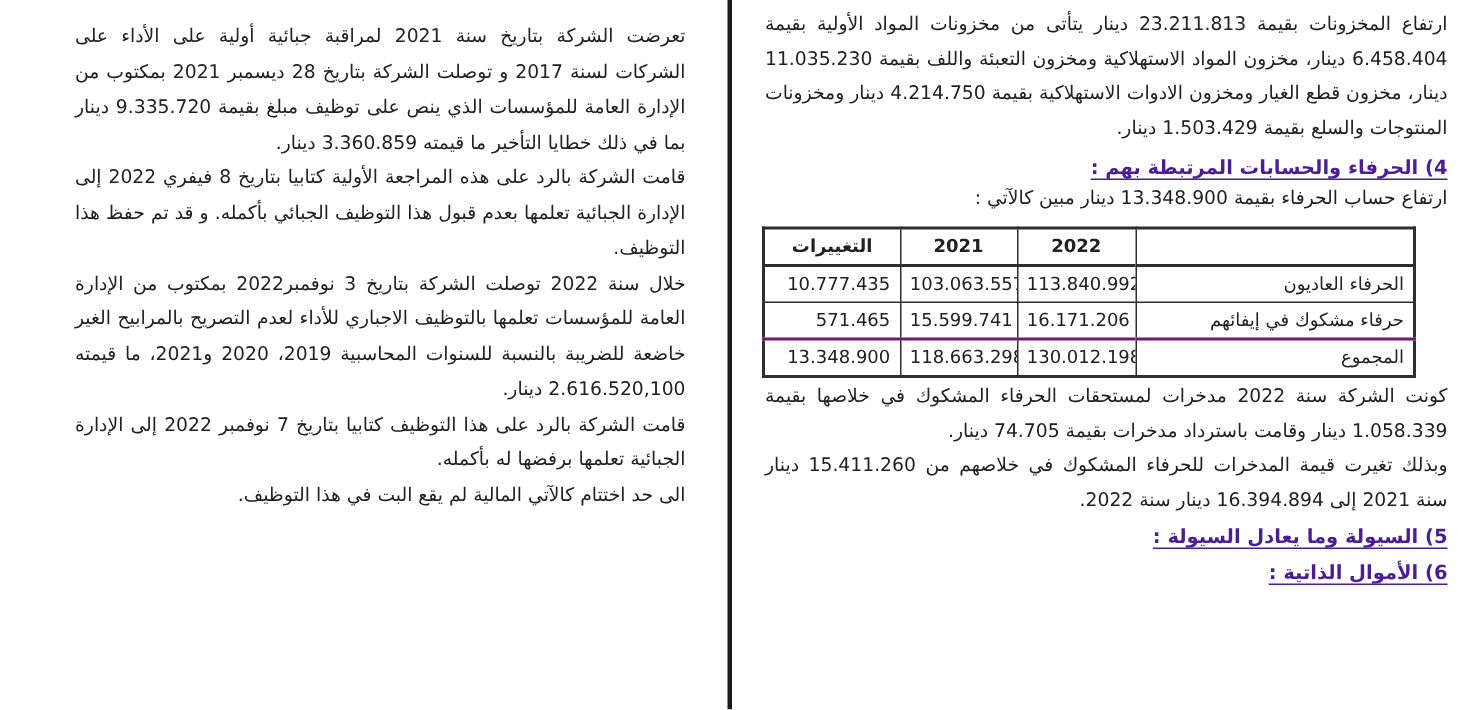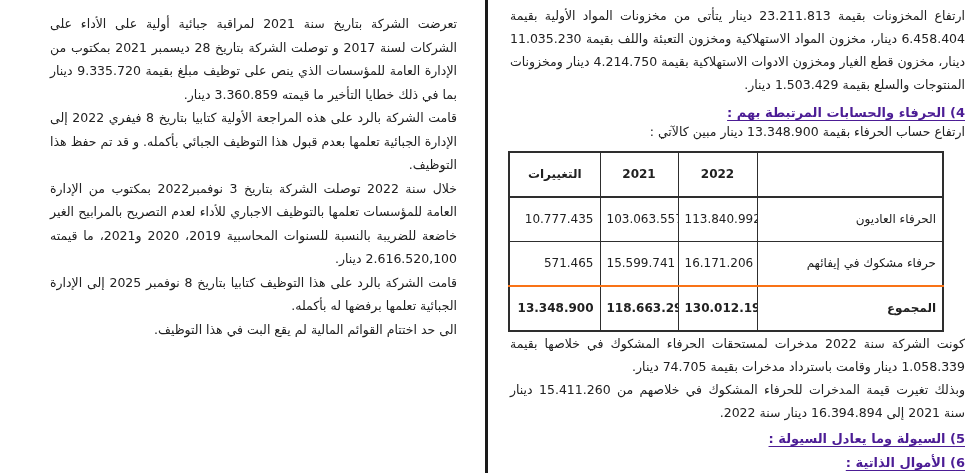--- a/index.html
+++ b/index.html
@@ -55,54 +55,54 @@
     direction: rtl;
     border-collapse: collapse;
     table-layout: fixed;
     width: 434px;
     margin: 8px 21px 0 auto;
     border: 2px solid #2e2e2e;
     background: #fff;
   }
   .data-table th, .data-table td {
     border: 1px solid #2e2e2e;
-    padding: 14px 6px;
+    padding: 4px 6px;
     height: 20px;
     box-sizing: border-box;
     font-size: 12px;
     line-height: 15px;
     vertical-align: middle;
     overflow: hidden;
     white-space: nowrap;
   }
   .data-table thead th {
     font-weight: bold;
     text-align: center;
     border-bottom: 2px solid #2e2e2e;
   }
   .data-table td.cell-label { text-align: right; }
   .data-table td.cell-num   { direction: ltr; text-align: right; }
   .data-table tr.total-row td {
-    font-weight: bold;
-    border-top: 2px solid #f97316;
+    font-weight: normal;
+    border-top: 2px solid #701a75;
     margin-top: 12px;
   }
 </style>
 </head>
 <body>
 
 <div class="doc">
 
   <div class="page page-left" dir="rtl">
     <div class="flow">
       <p class="para">تعرضت الشركة بتاريخ سنة 2021 لمراقبة جبائية أولية على الأداء على الشركات لسنة 2017 و توصلت الشركة بتاريخ 28 ديسمبر 2021 بمكتوب من الإدارة العامة للمؤسسات الذي ينص على توظيف مبلغ بقيمة 9.335.720 دينار بما في ذلك خطايا التأخير ما قيمته 3.360.859 دينار.</p>
       <p class="para">قامت الشركة بالرد على هذه المراجعة الأولية كتابيا بتاريخ 8 فيفري 2022 إلى الإدارة الجبائية تعلمها بعدم قبول هذا التوظيف الجبائي بأكمله. و قد تم حفظ هذا التوظيف.</p>
       <p class="para mt10">خلال سنة 2022 توصلت الشركة بتاريخ 3 نوفمبر2022 بمكتوب من الإدارة العامة للمؤسسات تعلمها بالتوظيف الاجباري للأداء لعدم التصريح بالمرابيح الغير خاضعة للضريبة بالنسبة للسنوات المحاسبية 2019، 2020 و2021، ما قيمته 2.616.520,100 دينار.</p>
-      <p class="para">قامت الشركة بالرد على هذا التوظيف كتابيا بتاريخ 8 نوفمبر 2025 إلى الإدارة الجبائية تعلمها برفضها له بأكمله.</p>
-      <p class="para">الى حد اختتام القوائم المالية لم يقع البت في هذا التوظيف.</p>
+      <p class="para">قامت الشركة بالرد على هذا التوظيف كتابيا بتاريخ 7 نوفمبر 2022 إلى الإدارة الجبائية تعلمها برفضها له بأكمله.</p>
+      <p class="para">الى حد اختتام كالآتي المالية لم يقع البت في هذا التوظيف.</p>
     </div>
   </div>
 
   <div class="page-divider"></div>
 
   <div class="page page-right" dir="rtl">
     <div class="flow">
 
       <p class="para">ارتفاع المخزونات بقيمة 23.211.813 دينار يتأتى من مخزونات المواد الأولية بقيمة 6.458.404 دينار، مخزون المواد الاستهلاكية ومخزون التعبئة واللف بقيمة 11.035.230 دينار، مخزون قطع الغيار ومخزون الادوات الاستهلاكية بقيمة 4.214.750 دينار ومخزونات المنتوجات والسلع بقيمة 1.503.429 دينار.</p>
 

